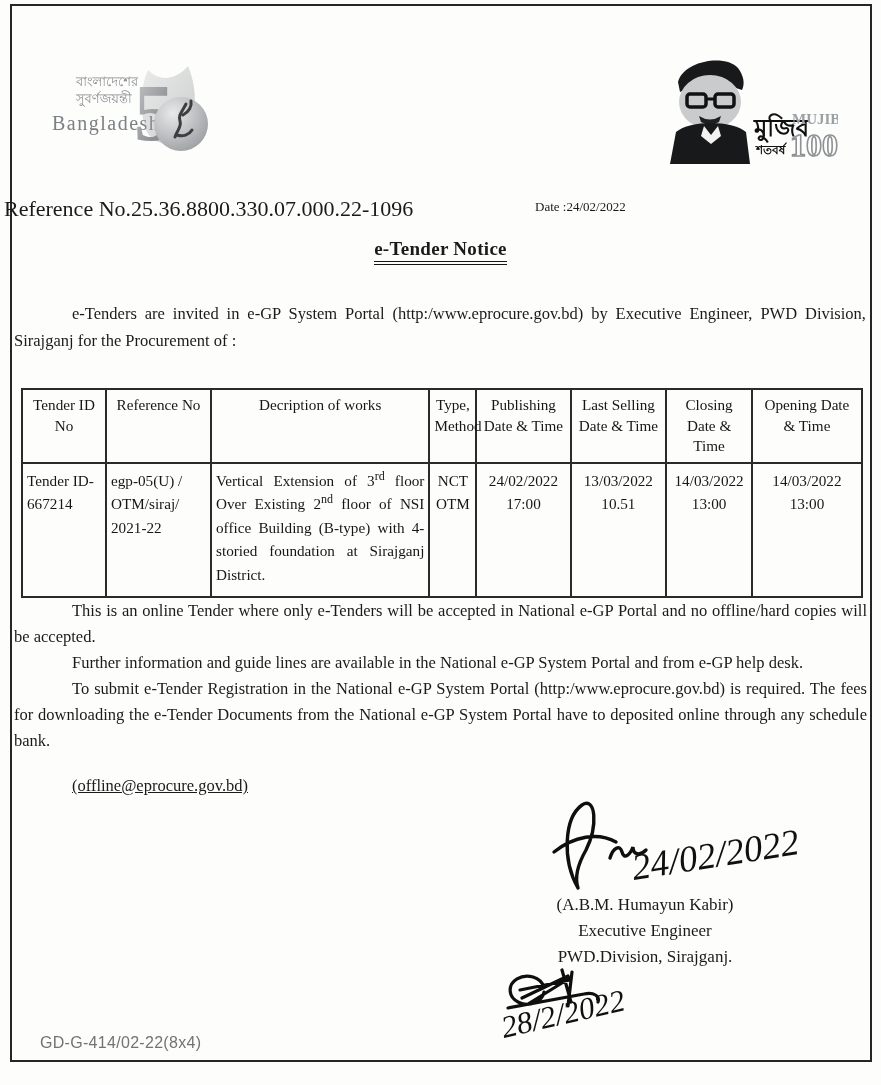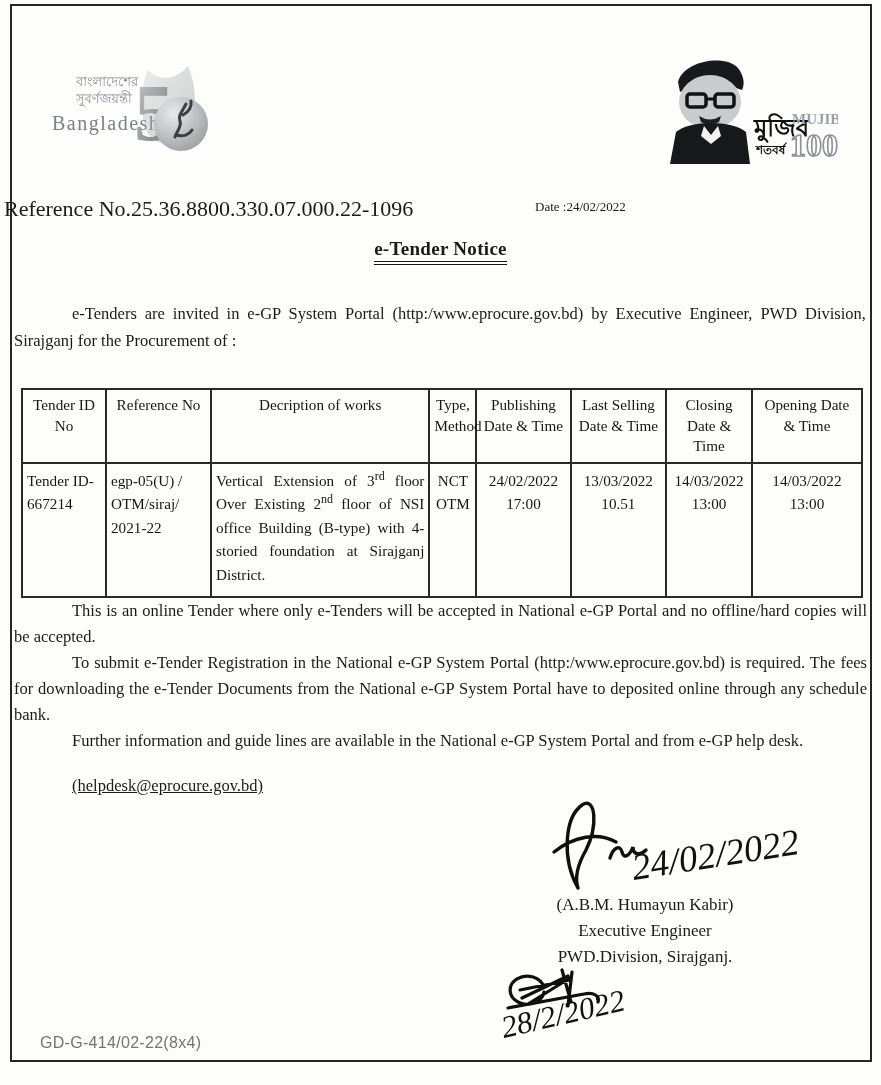--- a/index.html
+++ b/index.html
@@ -181,25 +181,25 @@
         <td class="c-center">
           <div>14/03/2022</div>
           <div>13:00</div>
         </td>
       </tr>
     </tbody>
   </table>
 
   <div class="paras">
     <p>This is an online Tender where only e-Tenders will be accepted in National e-GP Portal and no offline/hard copies will be accepted.</p>
+    <p>Further information and guide lines are available in the National e-GP System Portal and from e-GP help desk.</p>
     <p>To submit e-Tender Registration in the National e-GP System Portal (http:/www.eprocure.gov.bd) is required. The fees for downloading the e-Tender Documents from the National e-GP System Portal have to deposited online through any schedule bank.</p>
-    <p>Further information and guide lines are available in the National e-GP System Portal and from e-GP help desk.</p>
-  </div>
-
-  <div class="helpdesk">(helpdesk@eprocure.gov.bd)</div>
+  </div>
+
+  <div class="helpdesk">(offline@eprocure.gov.bd)</div>
 
   <div class="sig-top">
     <svg width="336" height="110" viewBox="0 0 336 110">
       <path d="M40,92 C24,64 26,22 44,9 C58,0 60,30 48,54 C40,68 36,80 40,92 M16,56 C36,40 60,36 78,46 M72,62 c3,-10 10,-14 12,-6 c2,8 8,3 11,-5 c0,8 7,9 13,3" stroke="#0f0f0f" stroke-width="3.4" fill="none" stroke-linecap="round"></path>
       <text x="96" y="84" font-size="37" font-style="italic" fill="#101010" transform="rotate(-9 96 84)" font-family="Liberation Serif, serif">24/02/2022</text>
     </svg>
   </div>
 
   <div class="signer">
     <div>(A.B.M. Humayun Kabir)</div>

